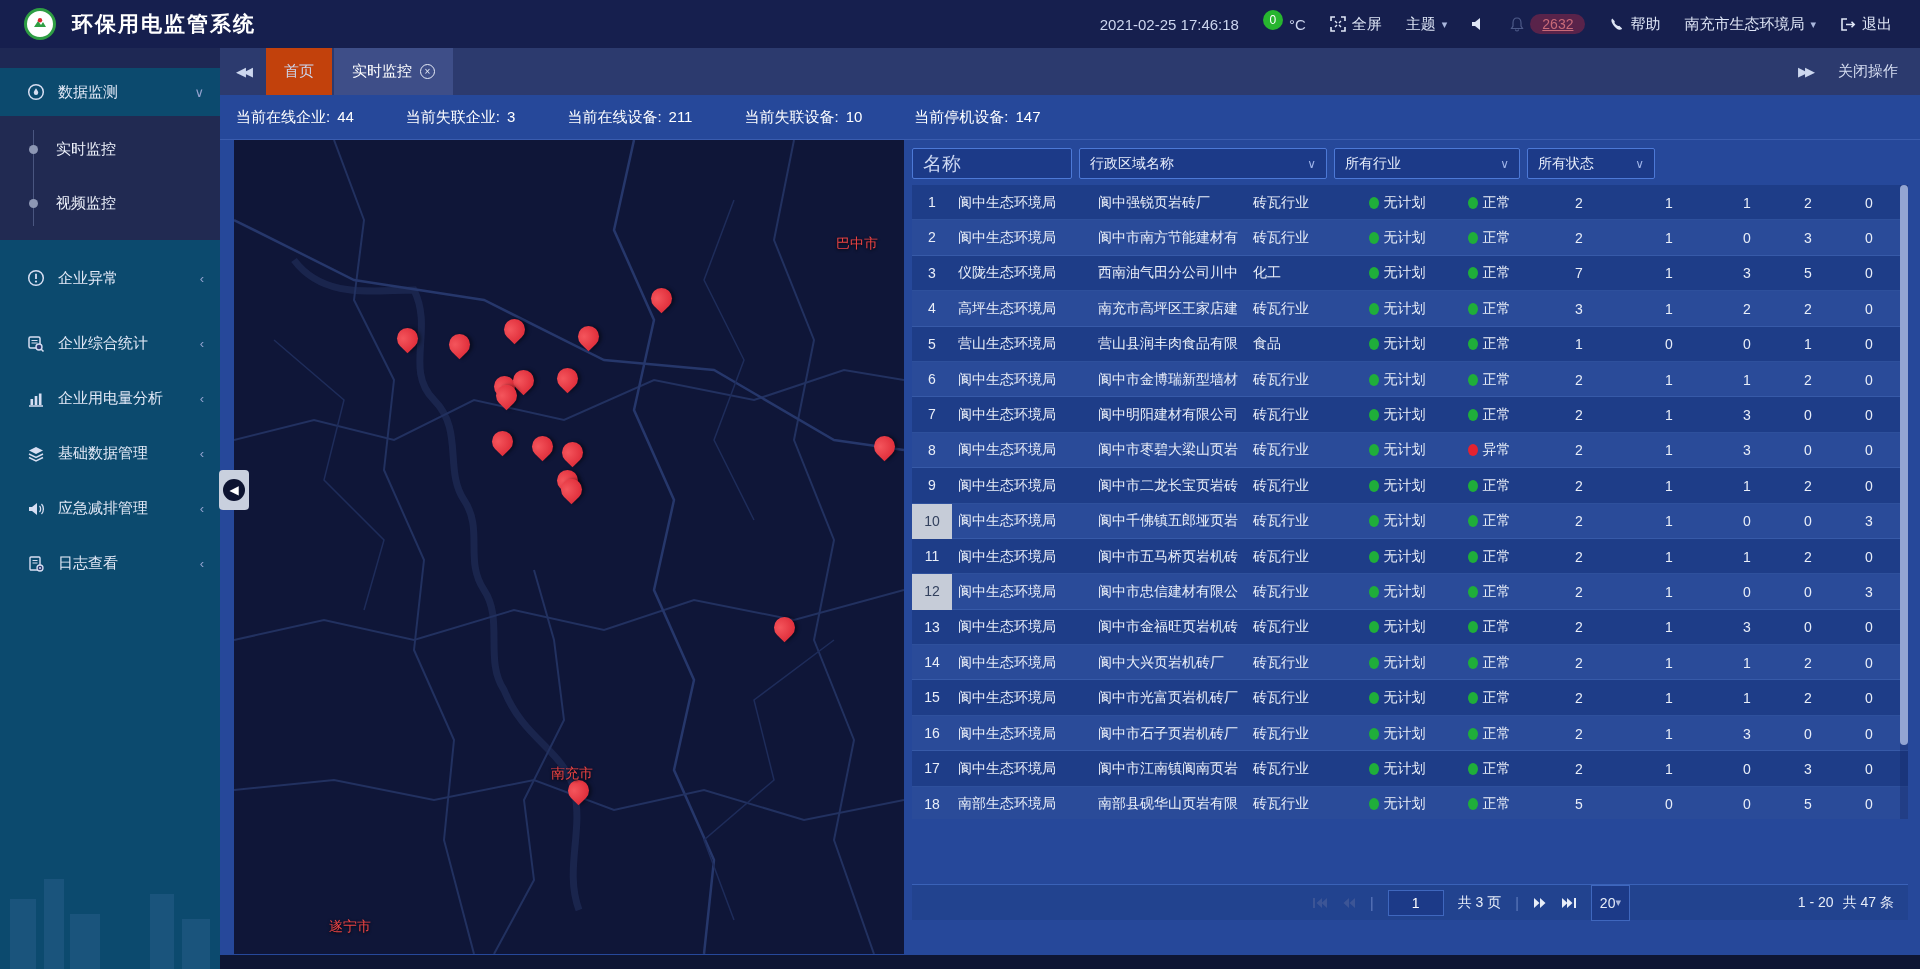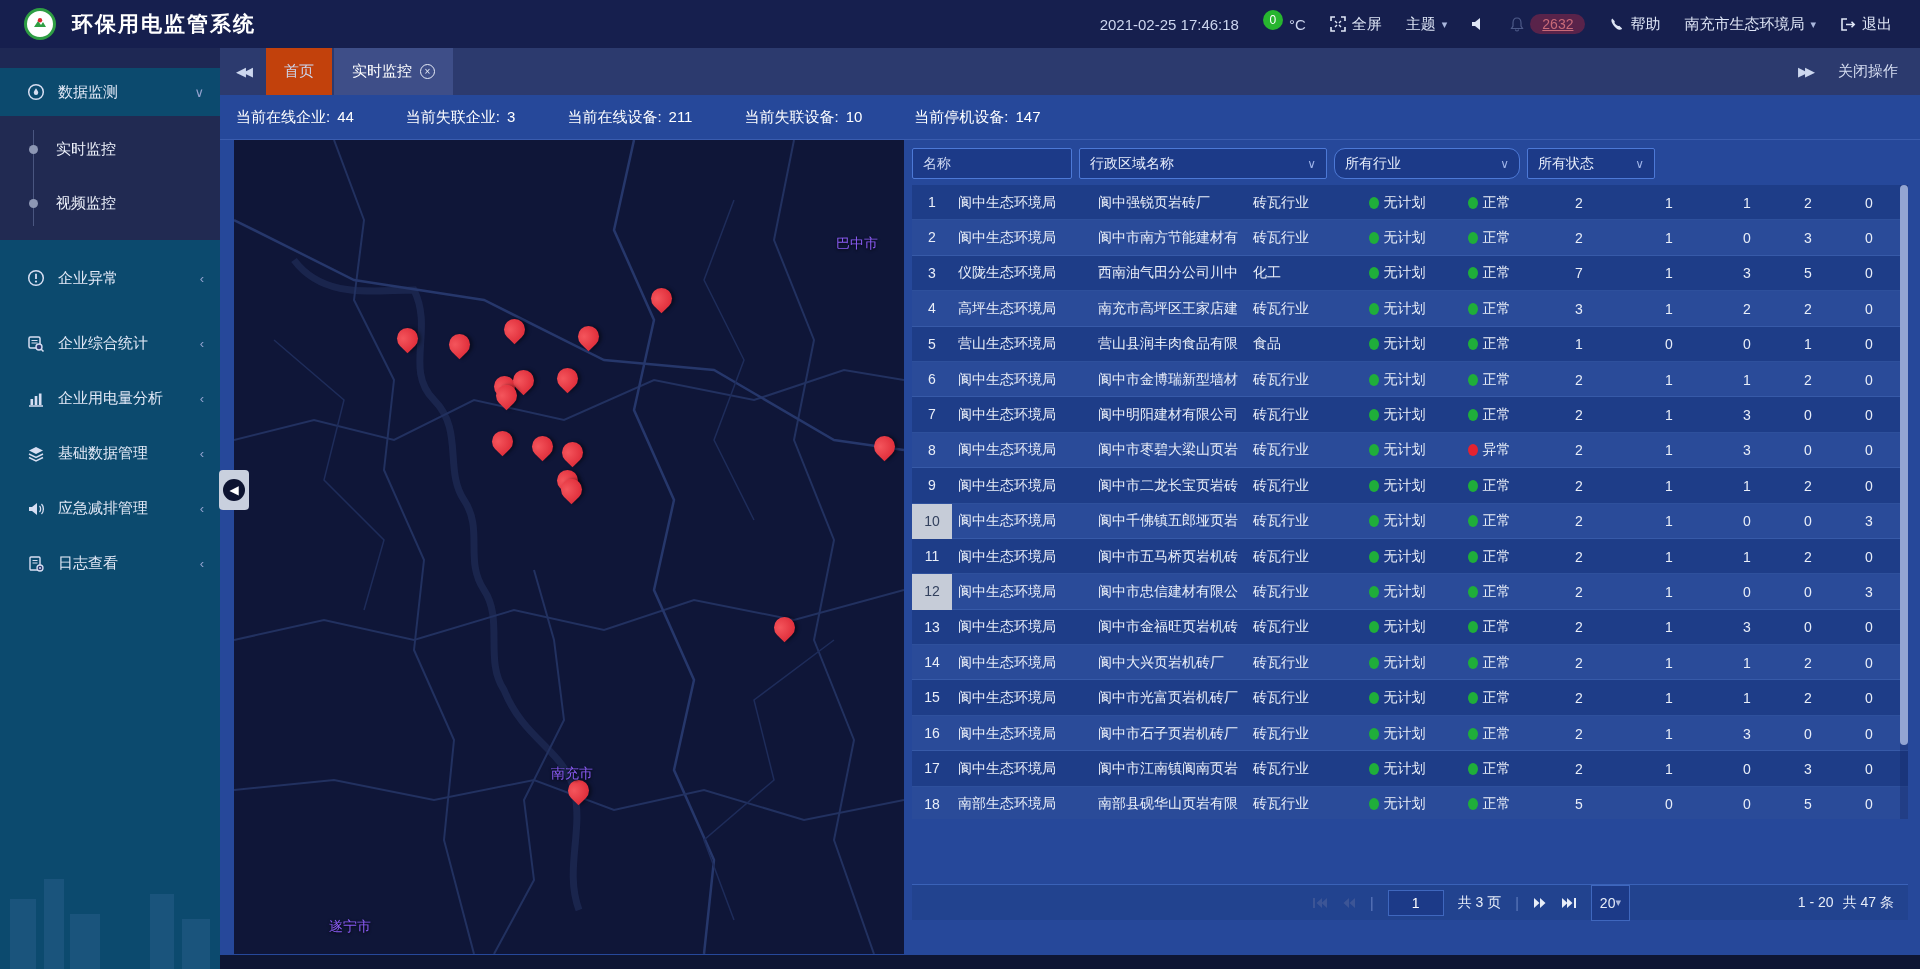--- a/index.html
+++ b/index.html
@@ -53,35 +53,35 @@
 
   
   .content { position:absolute; left:220px; top:95px; width:1700px; height:860px; background:#26489a; z-index:5; }
   .statsbar { height:45px; display:flex; align-items:center; gap:52px; padding-left:16px; font-size:15px; color:#fff; border-bottom:1px solid #3a5cae; }
   .stat { display:flex; gap:7px; }
   .workspace { position:relative; height:814px; }
 
   
   .map-panel { position:absolute; left:14px; top:0; width:670px; height:814px; background:#0f1638; overflow:hidden; }
   .map-panel svg.roads { position:absolute; left:0; top:0; }
-  .map-city { position:absolute; transform:translate(-50%,-50%); color:#8b5cf6; font-size:14px; text-shadow:0 1px 3px #000; white-space:nowrap; }
+  .map-city { position:absolute; transform:translate(-50%,-50%); color:#ef4444; font-size:14px; text-shadow:0 1px 3px #000; white-space:nowrap; }
   .pin-wrap { position:absolute; width:0; height:0; }
   .pin { position:absolute; left:-10.5px; top:-27px; width:21px; height:21px; border-radius:50% 50% 50% 0; transform:rotate(-45deg); background:radial-gradient(circle at 35% 35%, #f4555c, #d92230); box-shadow:2px 2px 4px rgba(0,0,0,.45); }
   .collapse-btn { position:absolute; left:219px; top:470px; width:30px; height:40px; background:#c9d0de; border-radius:4px; display:flex; align-items:center; justify-content:center; z-index:25; cursor:pointer; }
   .collapse-btn .cb-circle { width:22px; height:22px; border-radius:50%; background:#0d1330; color:#fff; font-size:12px; display:flex; align-items:center; justify-content:center; }
 
   
   .table-panel { position:absolute; left:692px; top:0; width:996px; height:814px; }
   .filters { height:45px; display:flex; align-items:center; gap:7px; padding-top:2px; }
   .f-input, .f-select { height:31px; background:#1c3a88; border:1px solid #4d79d6; border-radius:2px; color:#e6ecfa; font-size:14px; display:flex; align-items:center; padding:0 10px; }
-  .f-input input { background:transparent; border:none; outline:none; color:#0ea5e9; font-size:14px; width:100%; font-family:Liberation Serif, serif; }
+  .f-input input { background:transparent; border:none; outline:none; color:#0ea5e9; font-size:19px; width:100%; font-family:Liberation Serif, serif; }
   .f-input input::placeholder { color:#cdd8f2; opacity:1; }
   .f-select { justify-content:space-between; cursor:pointer; }
   .f-select .sel-caret { color:#9fb4e8; font-size:12px; margin-left:10px; }
-  .fw-name { width:160px; } .fw-region { width:248px; } .fw-industry { width:186px;border-radius:11px; } .fw-status { width:128px; }
+  .fw-name { width:160px; } .fw-region { width:248px; } .fw-industry { width:186px; } .fw-status { width:128px; }
 
   .grid-cols { display:grid; grid-template-columns:40px 140px 155px 105px 90px 94px 86px 94px 62px 60px 62px; }
   .thead { position:relative; height:65px; background:#1d4ea6; font-size:15px; color:#e6edfb; }
   .thead .hcell { display:flex; align-items:center; justify-content:center; height:65px; }
   .thead .hgroup { grid-column:9 / span 3; display:flex; flex-direction:column; }
   .thead .hgroup .hg-top { height:32px; display:flex; align-items:flex-end; justify-content:center; font-style:italic; padding-bottom:2px; }
   .thead .hgroup .hg-sub { height:33px; display:grid; grid-template-columns:62px 60px 62px; }
   .thead .hgroup .hg-sub span { display:flex; align-items:center; justify-content:center; }
 
   .tbody { position:relative; height:634px; overflow:hidden; }

